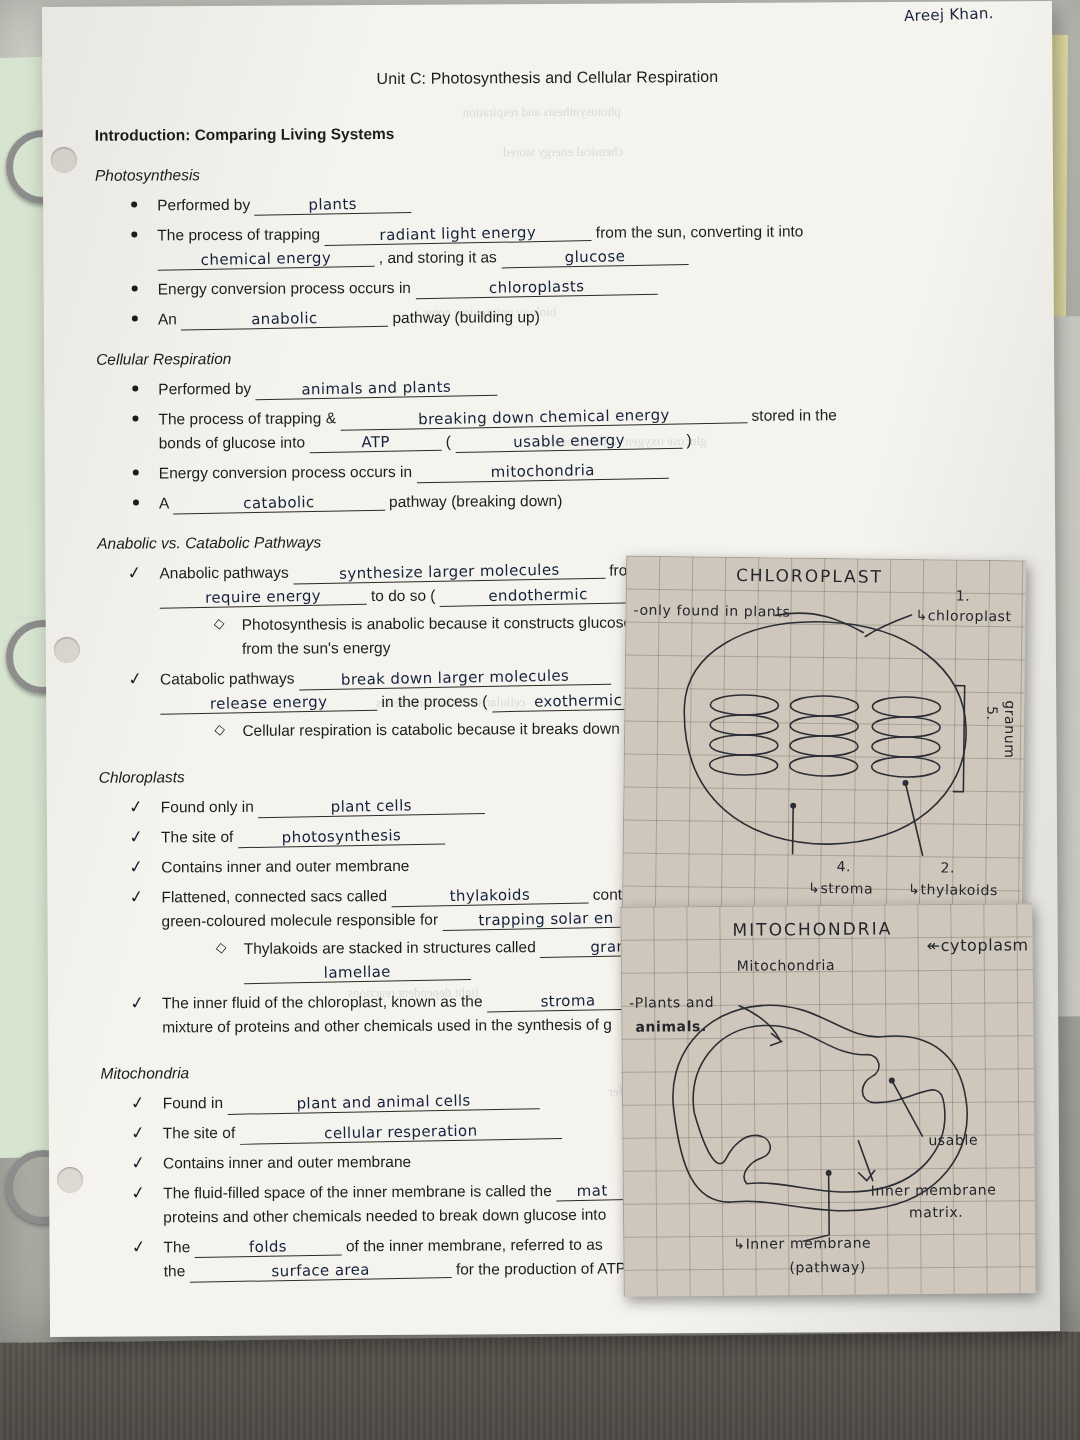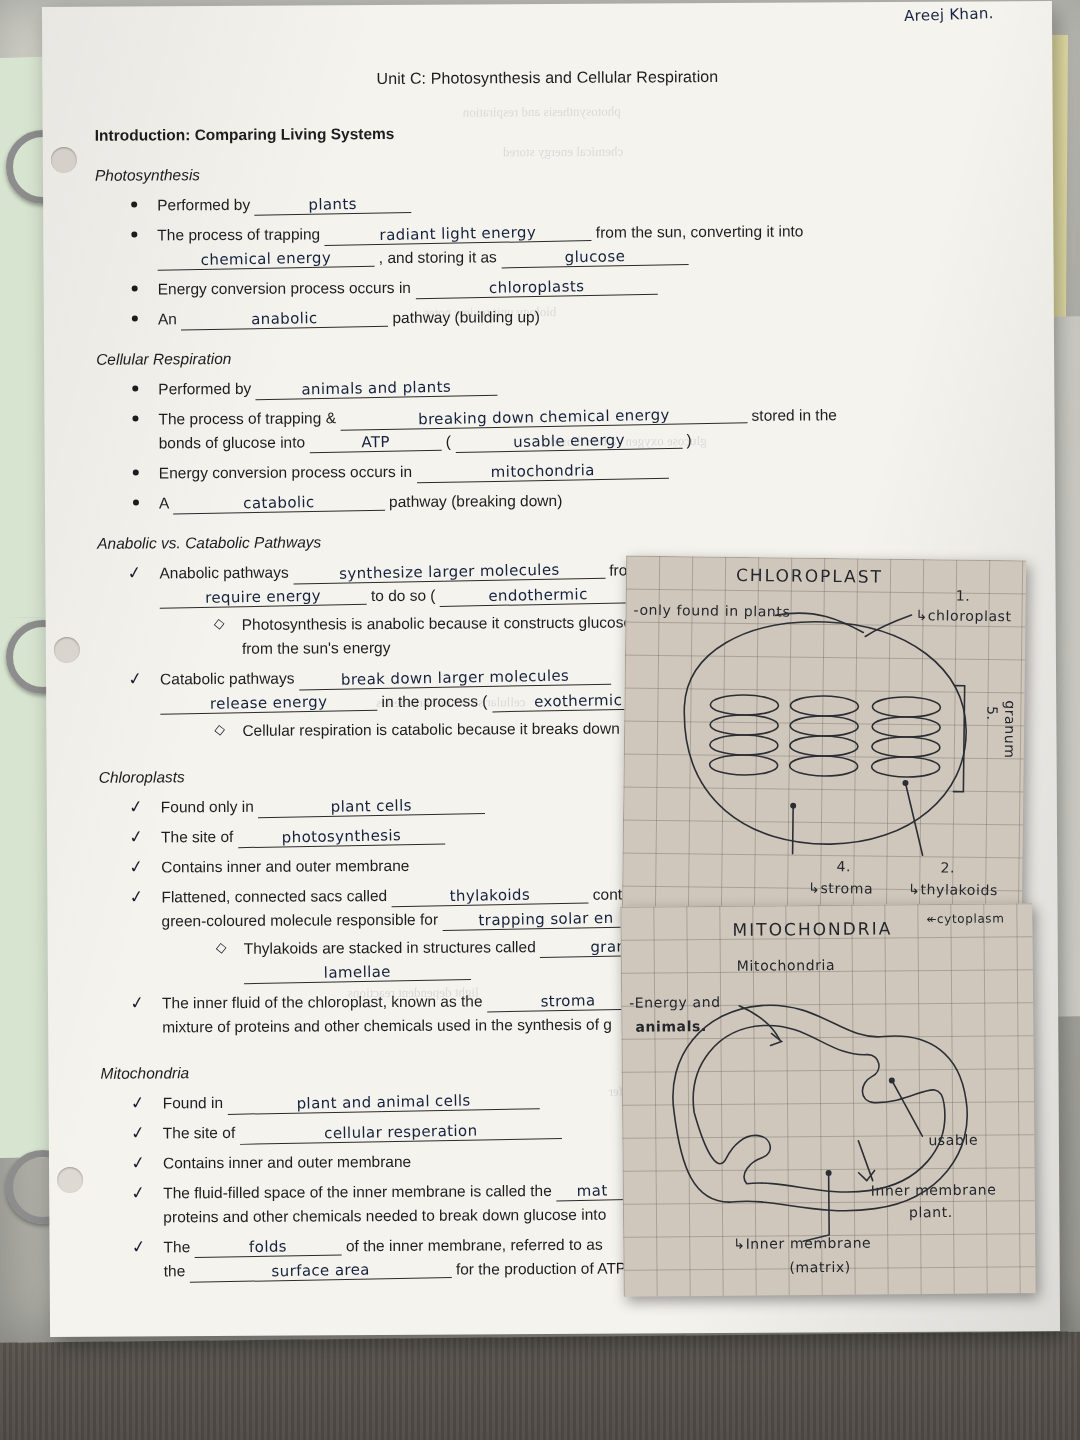--- a/index.html
+++ b/index.html
@@ -528,30 +528,30 @@
       <path d="M170 248 L 170 296"></path>
       <circle class="dot" cx="282" cy="224" r="3"></circle>
       <path d="M282 224 L 300 296"></path>
     </svg>
   </div>
 
   <div class="gridcard" id="mitochondria-card">
     <div class="grid"></div>
 
     <div class="lbl ttl" style="left:112px; top:14px;">MITOCHONDRIA</div>
-    <div class="lbl" style="left:306px; top:8px; font-size:12px;">↞<span>cytoplasm</span></div>
+    <div class="lbl" style="left:306px; top:32px; font-size:16px;">↞<span>cytoplasm</span></div>
     <div class="lbl" style="left:116px; top:52px;">Mitochondria</div>
-    <div class="lbl" style="left:8px; top:88px;">-<span>Energy and</span></div>
+    <div class="lbl" style="left:8px; top:88px;">-<span>Plants and</span></div>
     <div class="lbl" style="left:14px; top:112px;font-weight:bold;">animals.</div>
 
     <div class="lbl" style="left:306px; top:228px;">usable</div>
     <div class="lbl" style="left:248px; top:278px;">Inner membrane</div>
-    <div class="lbl" style="left:286px; top:300px;">plant.</div>
+    <div class="lbl" style="left:286px; top:300px;">matrix.</div>
     <div class="lbl" style="left:110px; top:330px;">↳<span>Inner membrane</span></div>
-    <div class="lbl" style="left:166px; top:354px;">(matrix)</div>
+    <div class="lbl" style="left:166px; top:354px;">(pathway)</div>
 
     <svg class="draw" viewBox="0 0 412 390">
 
       <path d="M118 100 C 140 110, 152 122, 158 134"></path>
       <path d="M150 128 L 160 136 L 149 140"></path>
 
       <path d="M52 206 C 44 150, 82 104, 140 100 C 198 96, 222 136, 262 132 C 308 128, 338 150, 344 196 C 352 248, 316 296, 252 304 C 196 312, 150 292, 112 296 C 70 300, 58 258, 52 206 Z"></path>
 
       <path d="M72 206 C 66 160, 96 122, 142 120 C 188 118, 208 152, 246 150
                C 258 150, 262 166, 250 172 C 238 178, 236 196, 252 198

